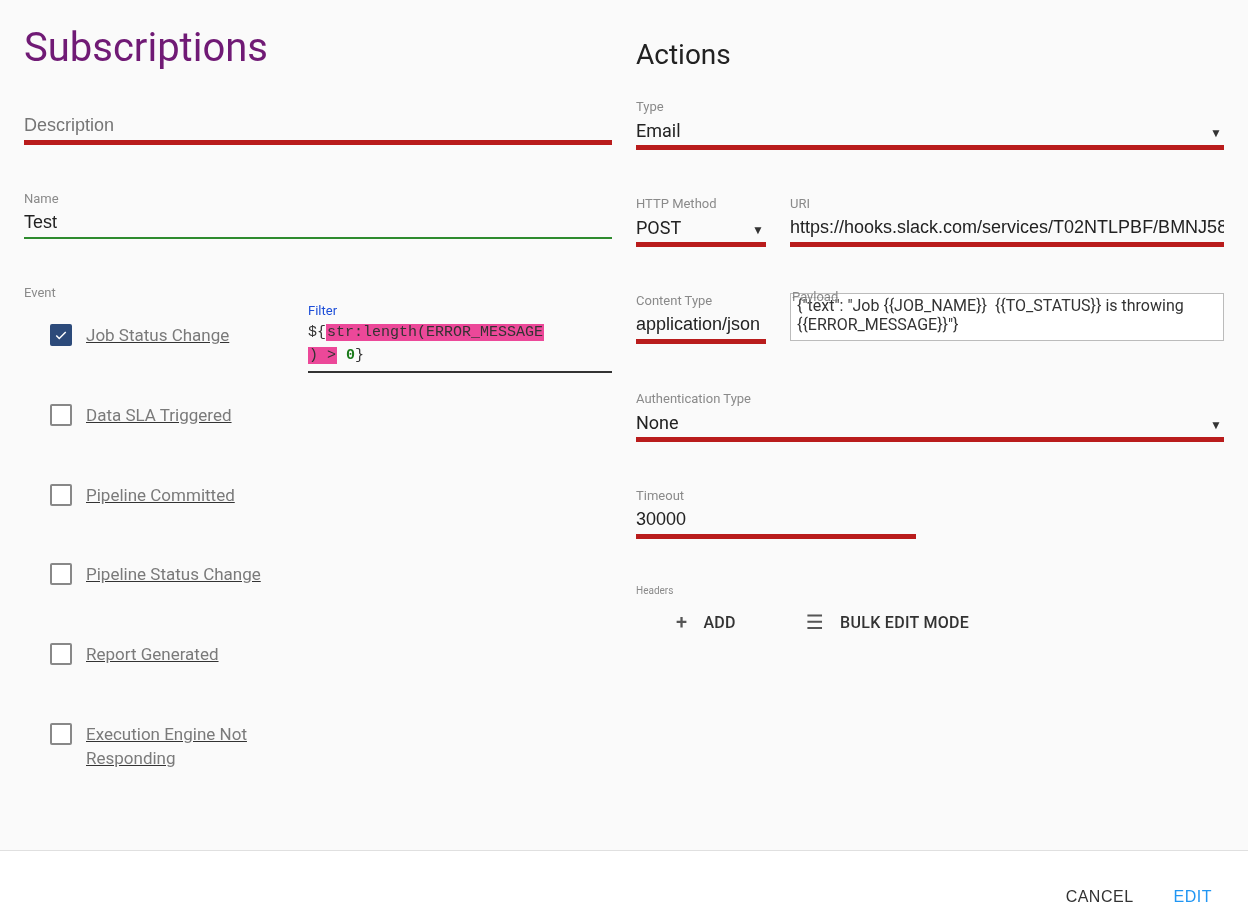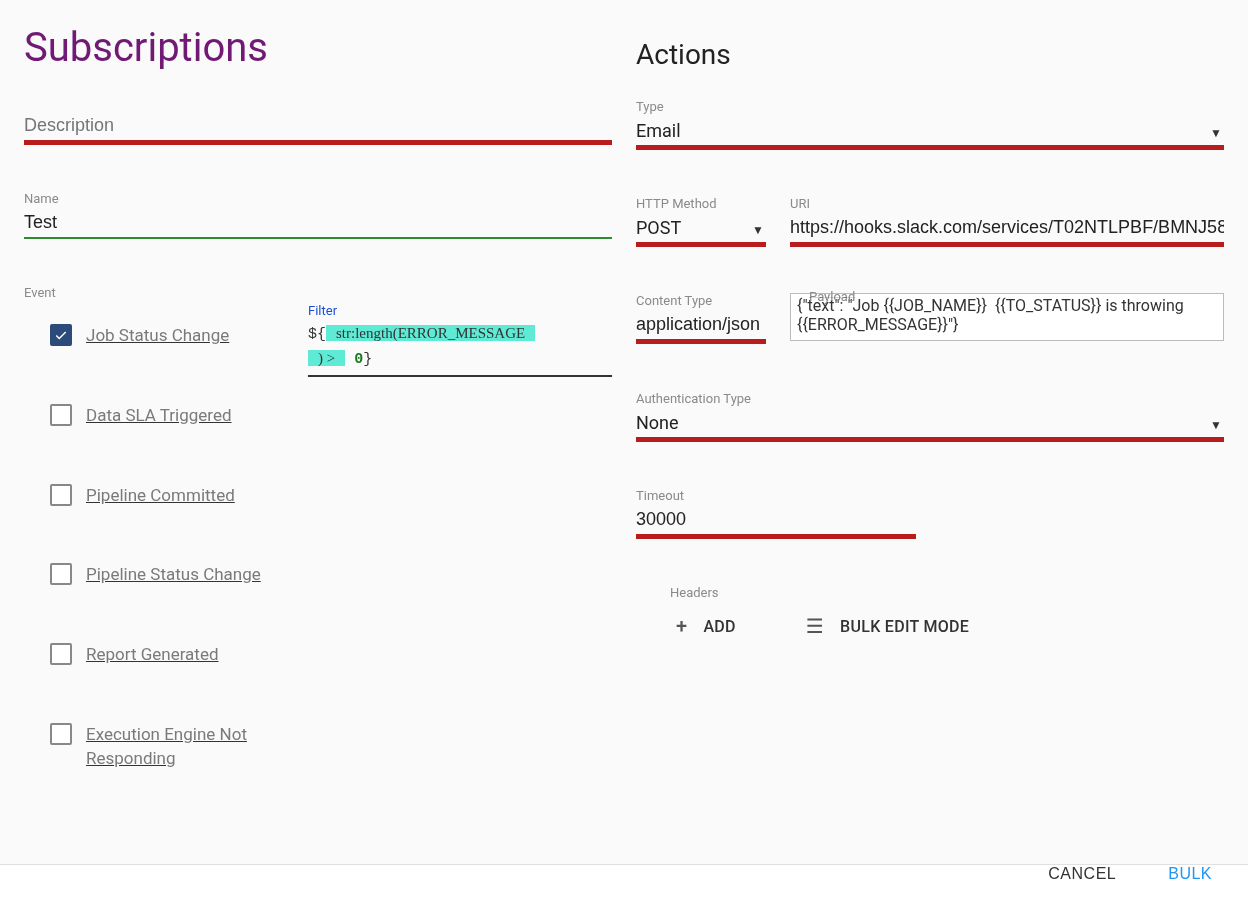--- a/index.html
+++ b/index.html
@@ -135,53 +135,52 @@
   .filter-code {
     font-family: "SFMono-Regular", Consolas, "Liberation Mono", Menlo, monospace;
     font-size: 15px;
     line-height: 1.5;
     border-bottom: 2px solid #333;
     padding: 2px 0 4px 0;
     word-break: break-all;
     min-height: 44px;
   }
   .filter-code .hl {
-    background: #5eead4;
-    padding: 0 10px;
-    font-family: Liberation Serif, serif;
+    background: #ec4899;
+    padding: 0 1px;
   }
   .filter-code .num { color: #1a7a1a; font-weight: 600; }
   .textarea-wrap {
     position: relative;
   }
   .textarea-label {
     position: absolute;
     top: -3px;
-    left: 19px;
+    left: 2px;
     font-size: 13px;
     color: #8a8a8a;
     line-height: 1;
     text-decoration: line-through;
     text-decoration-color: rgba(0,0,0,0.15);
     text-decoration-thickness: 1px;
   }
   textarea.payload {
     width: 100%;
     height: 48px;
     font-size: 16px;
     padding: 2px 6px;
     border: 1px solid #bbb;
     resize: none;
     font-family: inherit;
     color: #333;
     background: #fff;
     overflow-y: scroll;
   }
   .timeout-field { width: 280px; }
-  .headers-label { font-size: 13px; color: #8a8a8a; margin-bottom: 16px; display: block; margin-left: 34px; }
+  .headers-label { font-size: 10px; color: #8a8a8a; margin-bottom: 16px; display: block; }
   .header-actions {
     display: flex;
     gap: 70px;
     padding-left: 40px;
   }
   .h-action {
     display: flex;
     align-items: center;
     gap: 16px;
     font-size: 16px;
@@ -191,26 +190,26 @@
     letter-spacing: 0.3px;
   }
   .h-action .icon {
     font-size: 20px;
     line-height: 1;
     color: #555;
   }
   .footer {
     position: absolute;
     bottom: 0; left: 0; right: 0;
-    height: 42px;
+    height: 56px;
     border-top: 1px solid #e0e0e0;
     display: flex;
     justify-content: flex-end;
-    align-items: flex-start;
-    gap: 52px;
+    align-items: flex-end;
+    gap: 40px;
     padding: 0 36px;
     background: #fff;
   }
   .btn {
     font-size: 16px;
     font-weight: 500;
     letter-spacing: 0.5px;
     cursor: pointer;
     background: none;
     border: none;
@@ -355,14 +354,14 @@
           <span>BULK EDIT MODE</span>
         </div>
       </div>
     </div>
 
   </div>
 </div>
 
 <div class="footer">
   <button class="btn cancel">CANCEL</button>
-  <button class="btn save">BULK</button>
+  <button class="btn save">EDIT</button>
 </div>
 
 </body></html>

